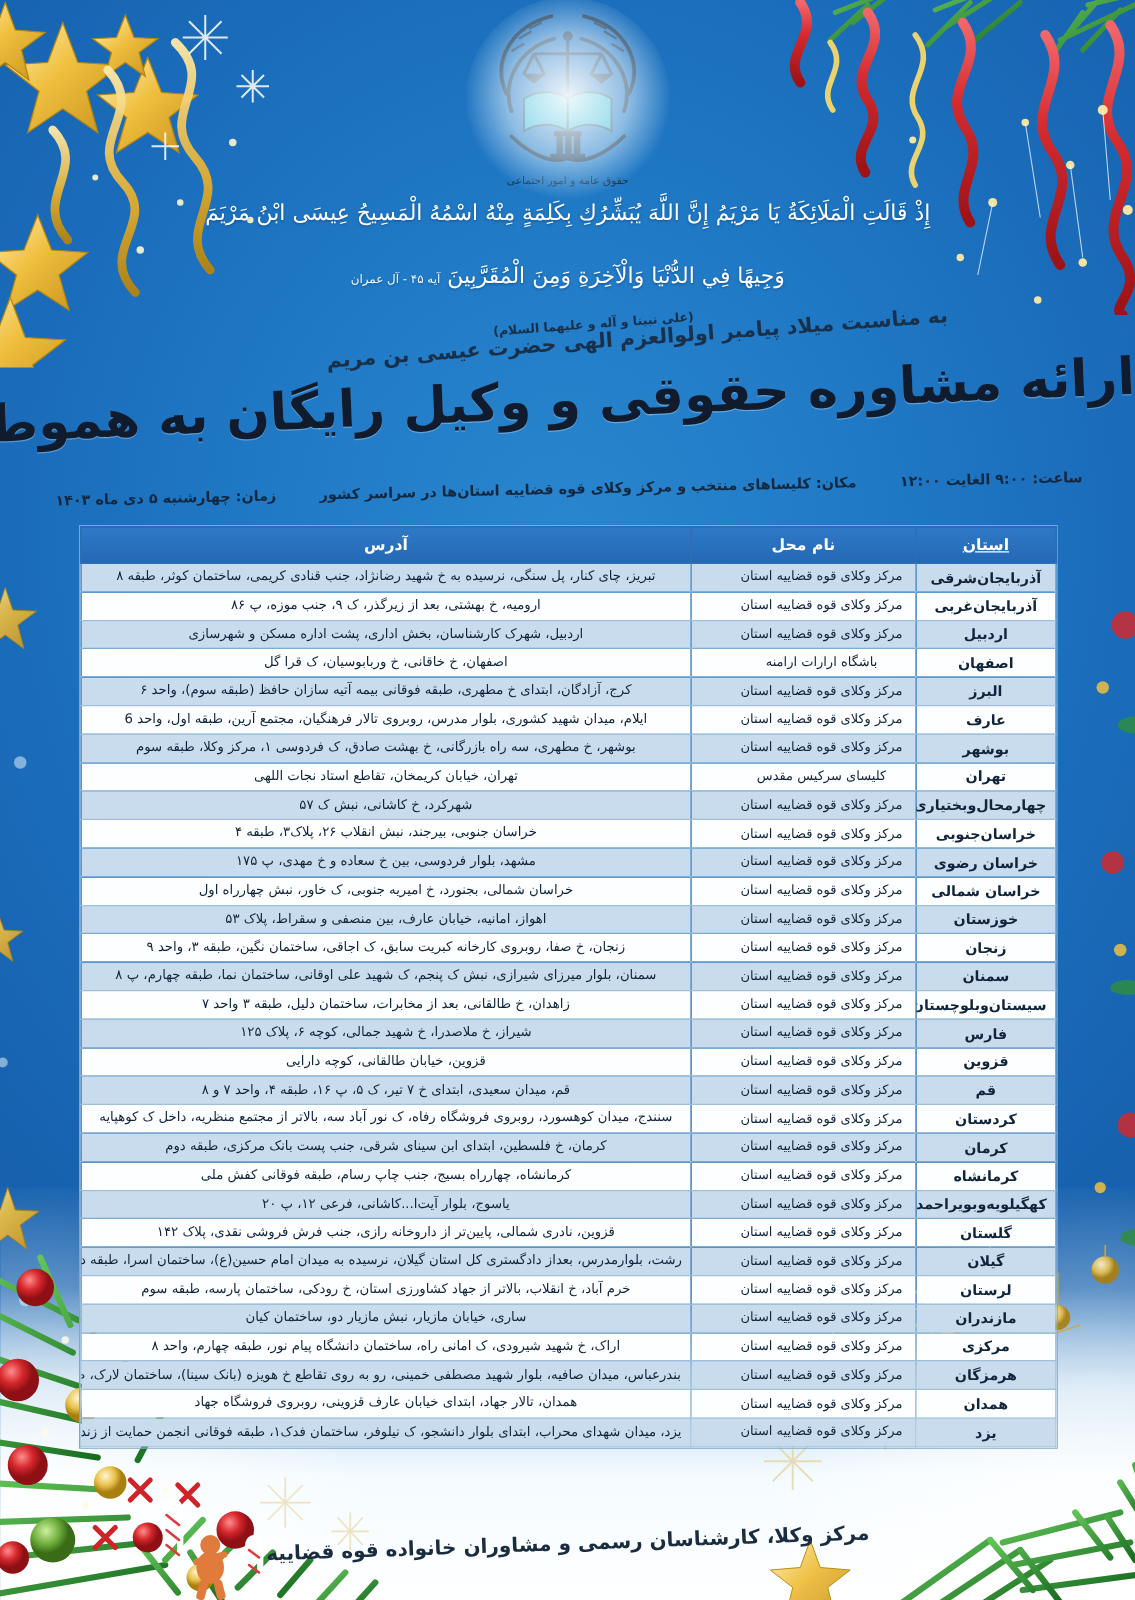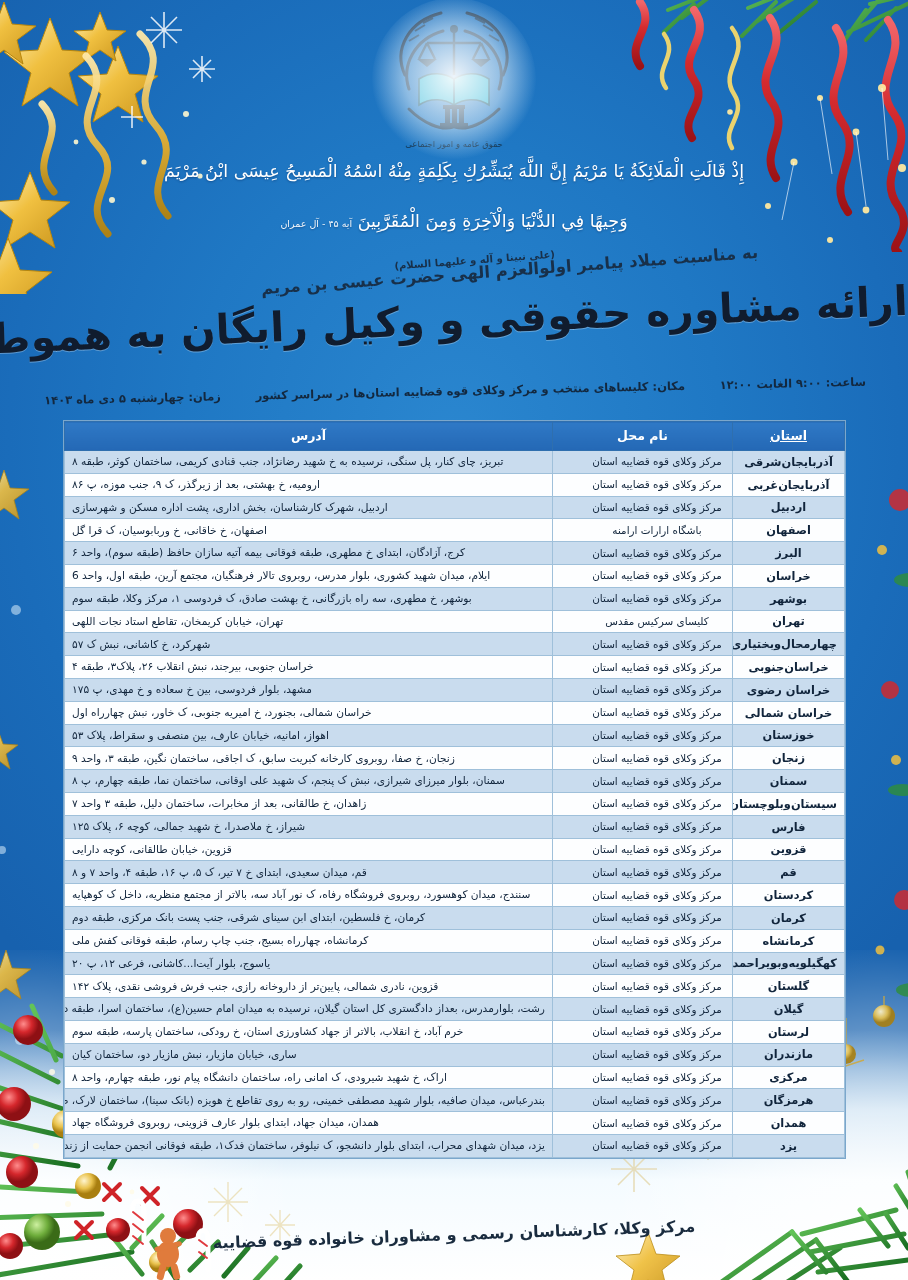--- a/index.html
+++ b/index.html
@@ -123,21 +123,21 @@
     color: #10243b;
     height: 22.8px;
     line-height: 1.25;
     white-space: nowrap;
     overflow: hidden;
   }
   tbody tr:nth-child(odd)  td { background: #c9dcee; }
   tbody tr:nth-child(even) td { background: #fdfeff; }
   td.prov  { text-align: center; font-weight: 700; font-size: 11.4px; }
   td.venue { text-align: center; font-size: 10.4px; padding-left: 36px; }
-  td.addr  { text-align: left; }
+  td.addr  { text-align: center; }
 
   
   .footer {
     position: absolute; bottom: 36px; left: 0; right: 0; z-index: 6;
     text-align: center; color: #1a2c3f;
     font-size: 16px; font-weight: 600;
     transform: rotate(-2deg);
   }
 </style>
 </head>
@@ -463,21 +463,21 @@
             <td class="prov">اصفهان</td>
             <td class="venue">باشگاه ارارات ارامنه</td>
             <td class="addr">اصفهان، خ خاقانی، خ وربابوسیان، ک قرا گل</td>
           </tr>
           <tr>
             <td class="prov">البرز</td>
             <td class="venue">مرکز وکلای قوه قضاییه استان</td>
             <td class="addr">کرج، آزادگان، ابتدای خ مطهری، طبقه فوقانی بیمه آتیه سازان حافظ (طبقه سوم)، واحد ۶</td>
           </tr>
           <tr>
-            <td class="prov">خراسان</td>
+            <td class="prov">عارف</td>
             <td class="venue">مرکز وکلای قوه قضاییه استان</td>
             <td class="addr">ایلام، میدان شهید کشوری، بلوار مدرس، روبروی تالار فرهنگیان، مجتمع آرین، طبقه اول، واحد 6</td>
           </tr>
           <tr>
             <td class="prov">بوشهر</td>
             <td class="venue">مرکز وکلای قوه قضاییه استان</td>
             <td class="addr">بوشهر، خ مطهری، سه راه بازرگانی، خ بهشت صادق، ک فردوسی ۱، مرکز وکلا، طبقه سوم</td>
           </tr>
           <tr>
             <td class="prov">تهران</td>
@@ -585,21 +585,21 @@
             <td class="addr">اراک، خ شهید شیرودی، ک امانی راه، ساختمان دانشگاه پیام نور، طبقه چهارم، واحد ۸</td>
           </tr>
           <tr>
             <td class="prov">هرمزگان</td>
             <td class="venue">مرکز وکلای قوه قضاییه استان</td>
             <td class="addr">بندرعباس، میدان صافیه، بلوار شهید مصطفی خمینی، رو به روی تقاطع خ هویزه (بانک سینا)، ساختمان لارک، طبقه ۷، واحد ۱۷</td>
           </tr>
           <tr>
             <td class="prov">همدان</td>
             <td class="venue">مرکز وکلای قوه قضاییه استان</td>
-            <td class="addr">همدان، میدان جهاد، ابتدای بلوار عارف قزوینی، روبروی فروشگاه جهاد</td>
+            <td class="addr">همدان، تالار جهاد، ابتدای خیابان عارف قزوینی، روبروی فروشگاه جهاد</td>
           </tr>
           <tr>
             <td class="prov">یزد</td>
             <td class="venue">مرکز وکلای قوه قضاییه استان</td>
             <td class="addr">یزد، میدان شهدای محراب، ابتدای بلوار دانشجو، ک نیلوفر، ساختمان فدک۱، طبقه فوقانی انجمن حمایت از زندانیان استان یزد</td>
           </tr>
         </tbody>
     </table>
   </div>
 

